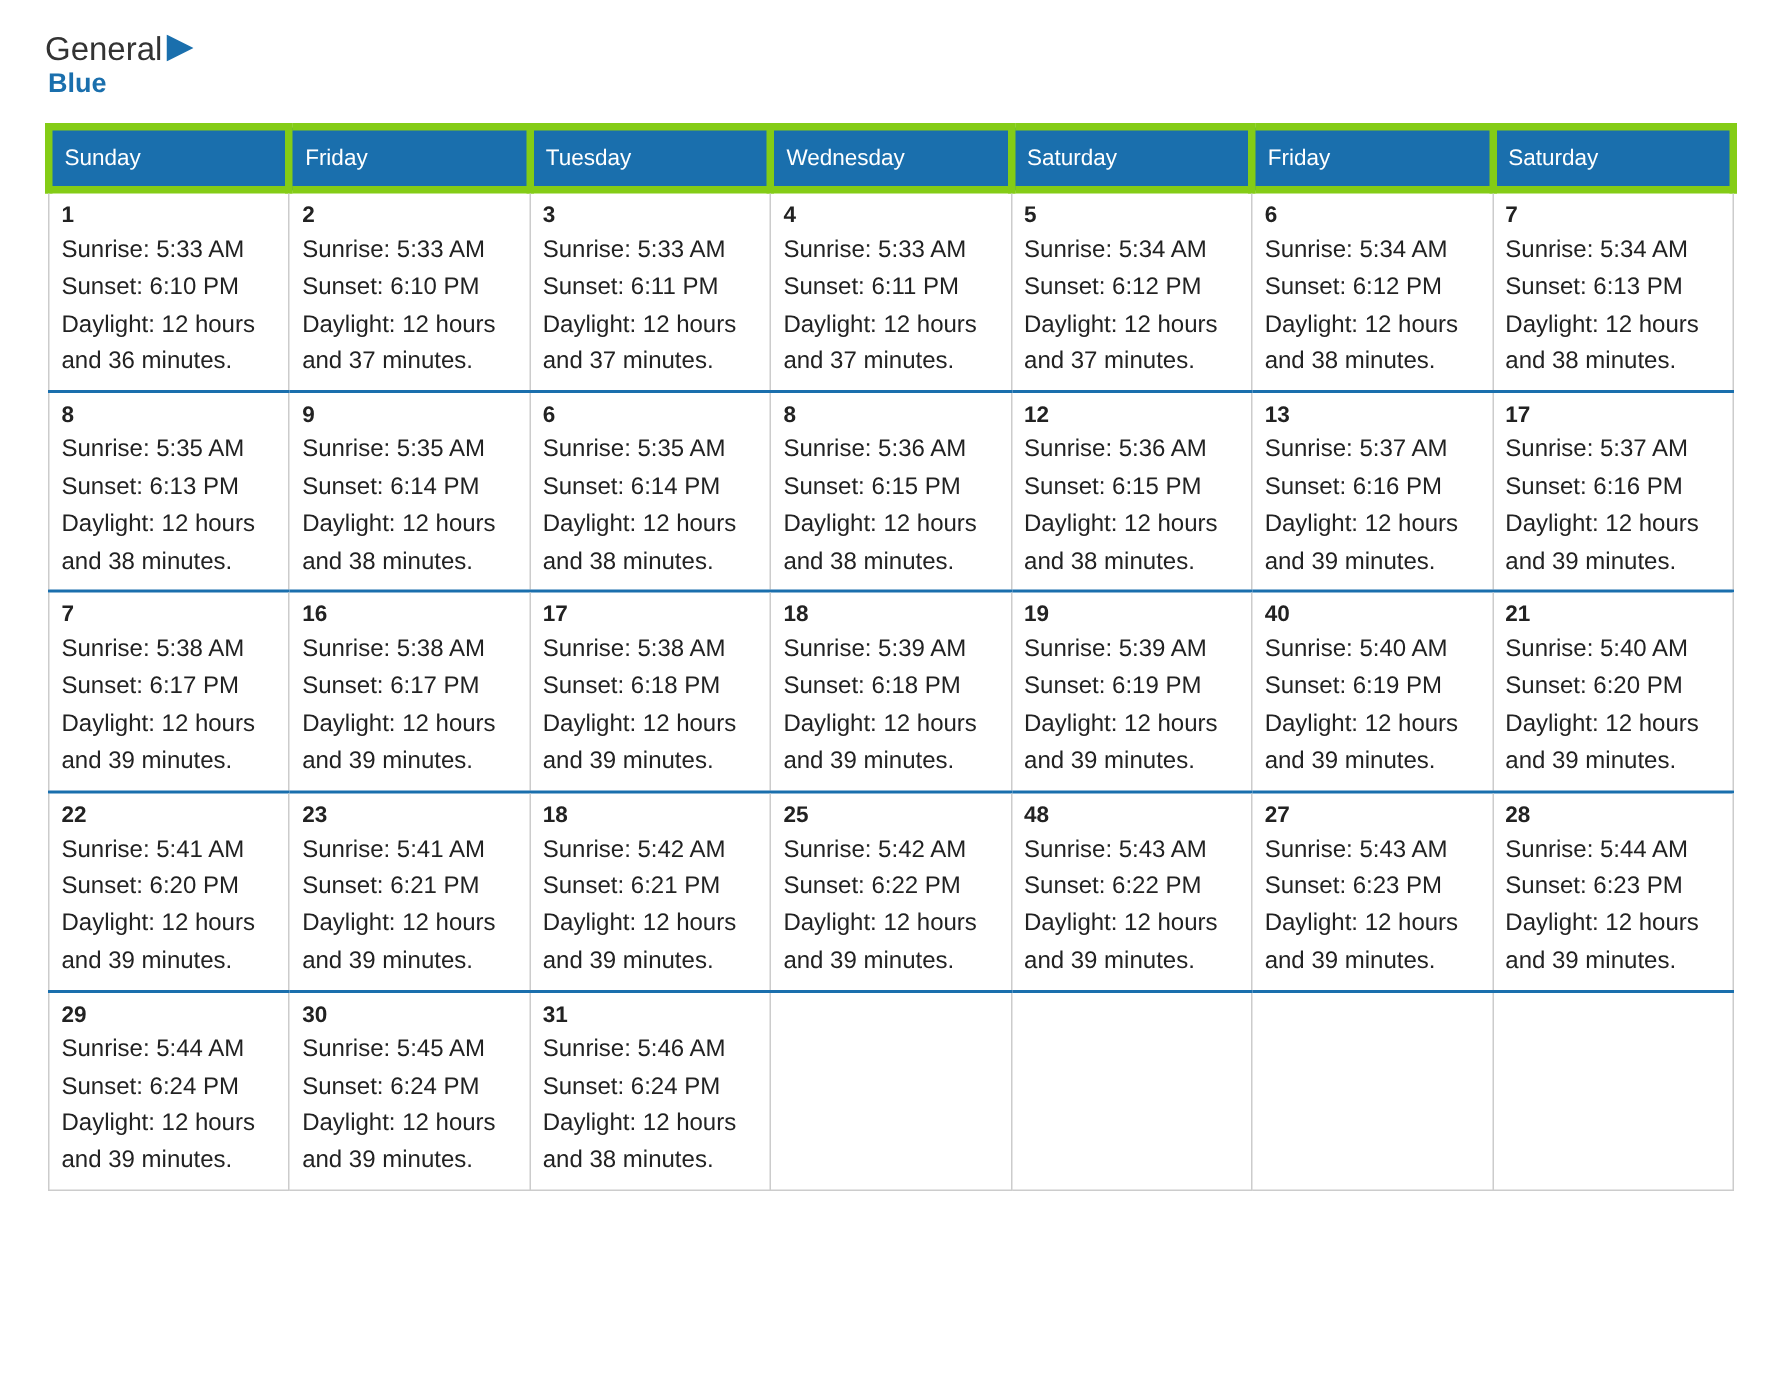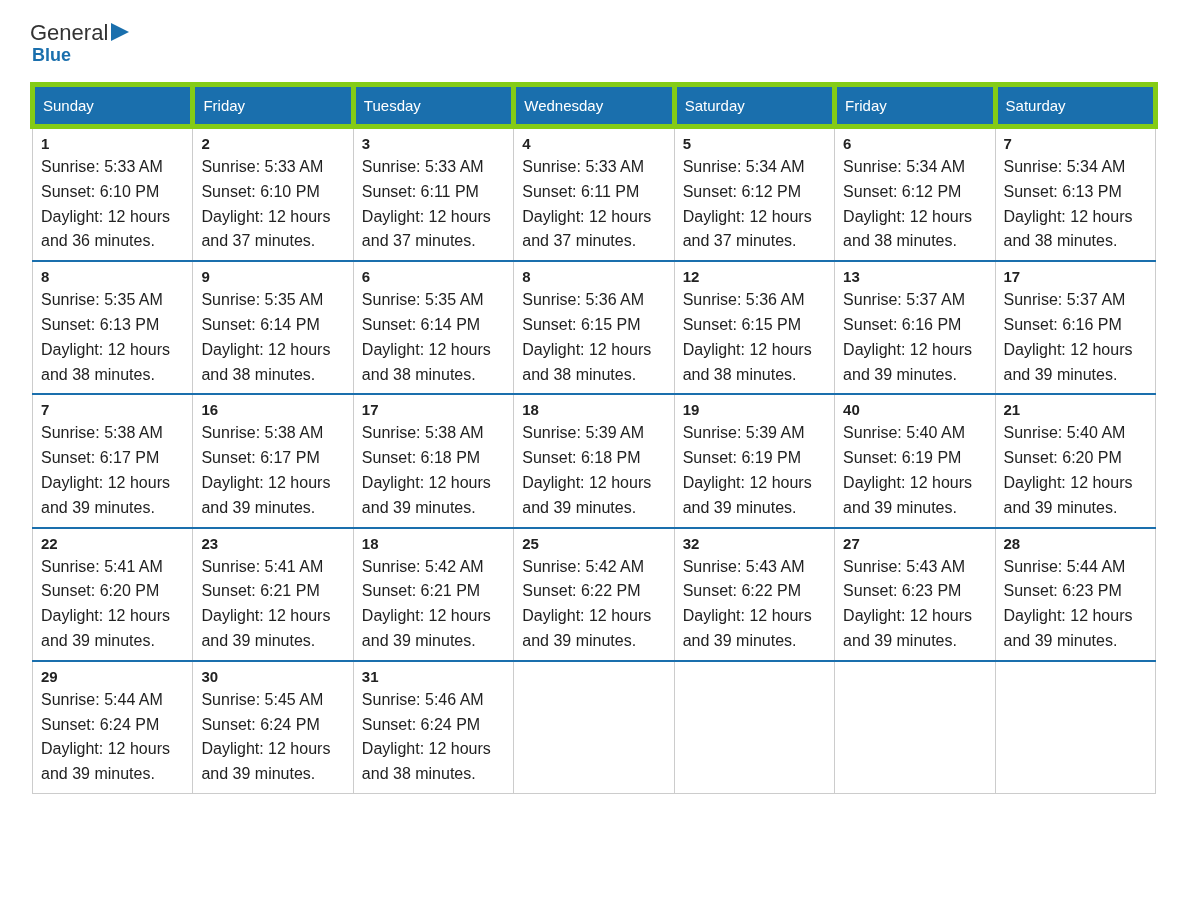--- a/index.html
+++ b/index.html
@@ -221,21 +221,21 @@
         </td>
         <td>
           <span class="day-number">18</span>
           <div class="day-info">Sunrise: 5:42 AM<br>Sunset: 6:21 PM<br>Daylight: 12 hours<br>and 39 minutes.</div>
         </td>
         <td>
           <span class="day-number">25</span>
           <div class="day-info">Sunrise: 5:42 AM<br>Sunset: 6:22 PM<br>Daylight: 12 hours<br>and 39 minutes.</div>
         </td>
         <td>
-          <span class="day-number">32</span>
+          <span class="day-number">48</span>
           <div class="day-info">Sunrise: 5:43 AM<br>Sunset: 6:22 PM<br>Daylight: 12 hours<br>and 39 minutes.</div>
         </td>
         <td>
           <span class="day-number">27</span>
           <div class="day-info">Sunrise: 5:43 AM<br>Sunset: 6:23 PM<br>Daylight: 12 hours<br>and 39 minutes.</div>
         </td>
         <td>
           <span class="day-number">28</span>
           <div class="day-info">Sunrise: 5:44 AM<br>Sunset: 6:23 PM<br>Daylight: 12 hours<br>and 39 minutes.</div>
         </td>

